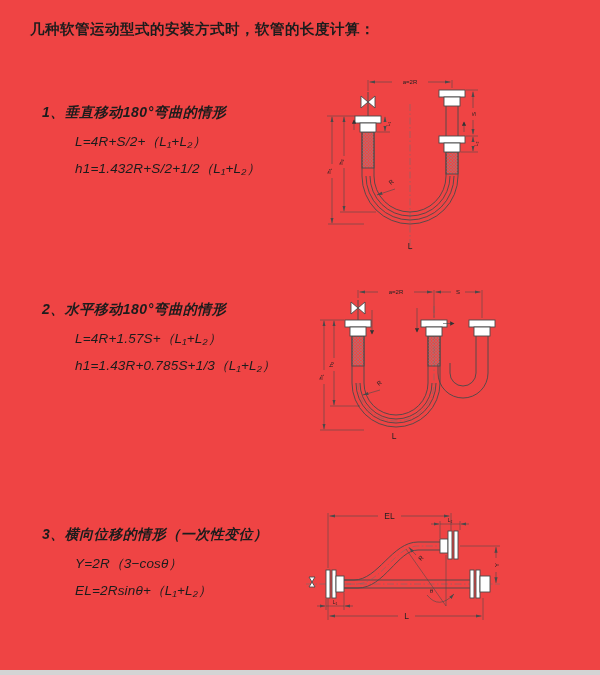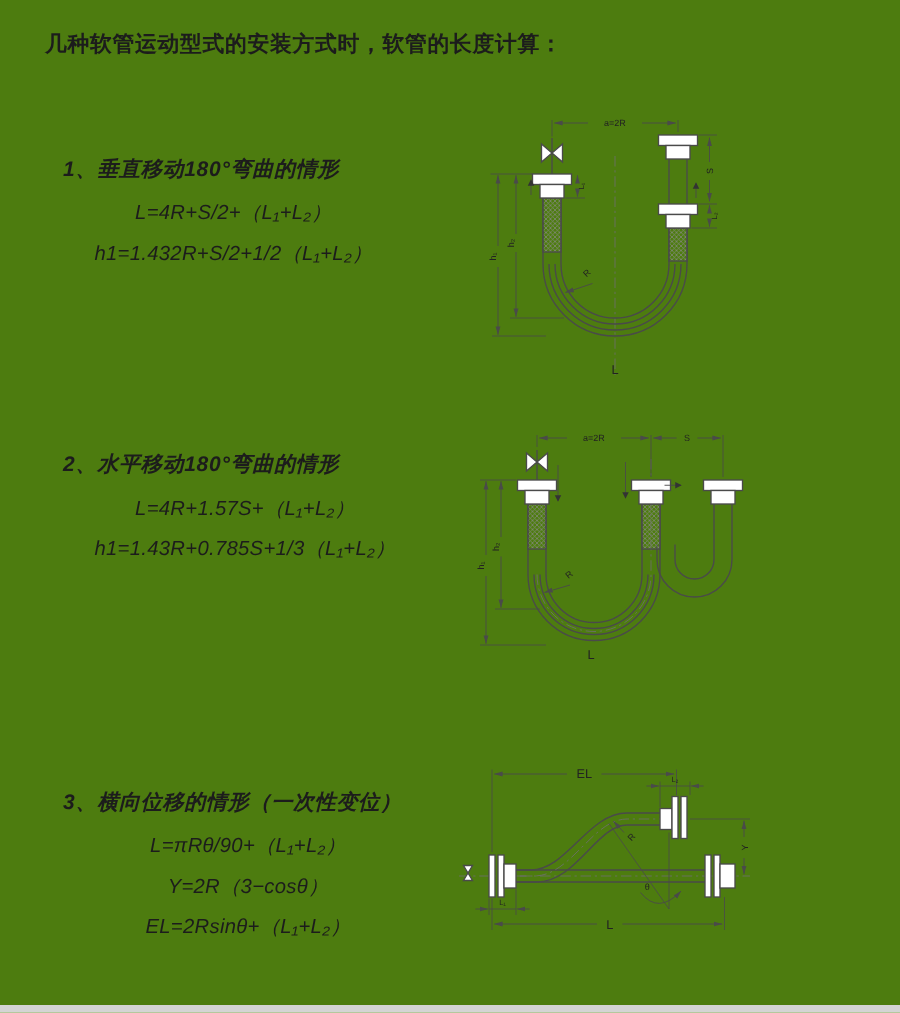--- a/index.html
+++ b/index.html
@@ -1,21 +1,21 @@
 <!DOCTYPE html>
 <html><head>
 <meta charset="utf-8">
 <style>
   html,body{margin:0;padding:0;background:#fff;}
-  .page{position:relative;width:600px;height:675px;background:#4d7c0f;overflow:hidden;
+  .page{position:relative;width:600px;height:675px;background:#ef4444;overflow:hidden;
         font-family:"Liberation Sans","DejaVu Sans",sans-serif;color:#1c1c1c;}
   .title{position:absolute;left:30px;top:20px;font-size:14.5px;font-weight:700;letter-spacing:.5px;}
   .section{position:absolute;left:42px;font-style:italic;}
   .sec-heading{font-size:14px;font-weight:700;letter-spacing:.5px;margin:0 0 6px 0;}
-  .formula{font-size:13.5px;font-weight:400;letter-spacing:.2px;margin-left:21px;line-height:27px;white-space:nowrap;text-align:center;}
+  .formula{font-size:13.5px;font-weight:400;letter-spacing:.2px;margin-left:33px;line-height:27px;white-space:nowrap;}
   .bottom-edge{position:absolute;left:0;bottom:0;width:600px;height:5px;background:#d4d4d4;}
   svg{position:absolute;overflow:visible;}
   .dl{fill:none;stroke:#4a4a4a;stroke-width:0.9;}
   .fit{fill:#ffffff;stroke:#4a4a4a;stroke-width:0.9;}
   .braid{fill:url(#braidp);stroke:#4a4a4a;stroke-width:0.9;}
   .cl{fill:none;stroke:#6e6e6e;stroke-width:0.55;stroke-dasharray:7 2.5 1.5 2.5;}
   .dim{fill:none;stroke:#4a4a4a;stroke-width:0.6;}
   .xl{fill:none;stroke:#4a4a4a;stroke-width:0.55;}
   .lb{font-size:6px;fill:#222;font-family:"Liberation Sans","DejaVu Sans",sans-serif;}
   .lbs{font-size:5px;fill:#222;font-family:"Liberation Sans","DejaVu Sans",sans-serif;}
@@ -49,21 +49,20 @@
   </div>
 
   <div class="section" style="top:301px;">
     <div class="sec-heading">2、水平移动180°弯曲的情形</div>
     <div class="formula">L=4R+1.57S+（L₁+L₂）</div>
     <div class="formula">h1=1.43R+0.785S+1/3（L₁+L₂）</div>
   </div>
 
   <div class="section" style="top:526px;">
     <div class="sec-heading">3、横向位移的情形（一次性变位）</div>
-    <div class="formula">L=πRθ/90+（L₁+L₂）</div>
     <div class="formula">Y=2R（3−cosθ）</div>
     <div class="formula">EL=2Rsinθ+（L₁+L₂）</div>
   </div>
 
   <svg viewBox="0 0 280 195" style="left:310px;top:68px;width:280px;height:195px;">
     <g>
       <path class="cl" d="M100,36 V184"></path>
       <path class="dl" d="M52,64 V108 A48,48 0 0 0 148,108 V84"></path>
       <path class="dl" d="M64,64 V108 A36,36 0 0 0 136,108 V84"></path>
       <path class="dl" d="M56,108 A44,44 0 0 0 144,108"></path>

